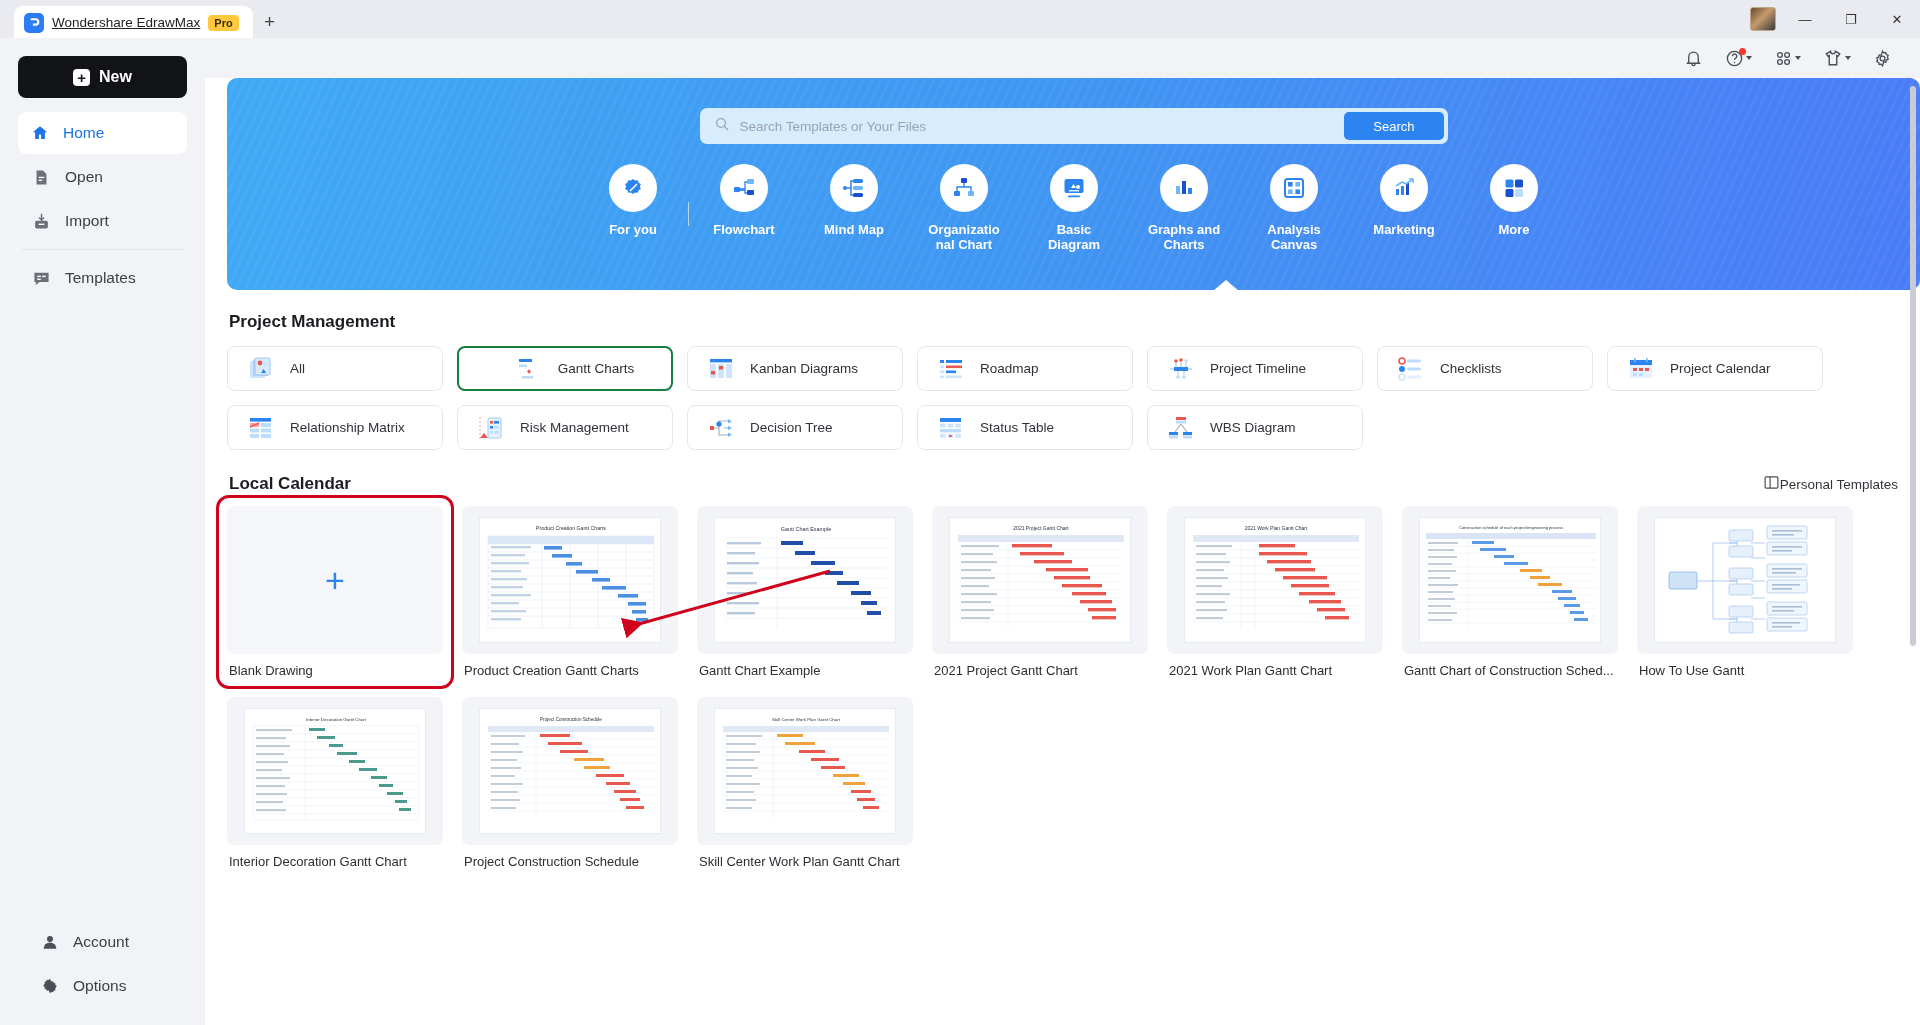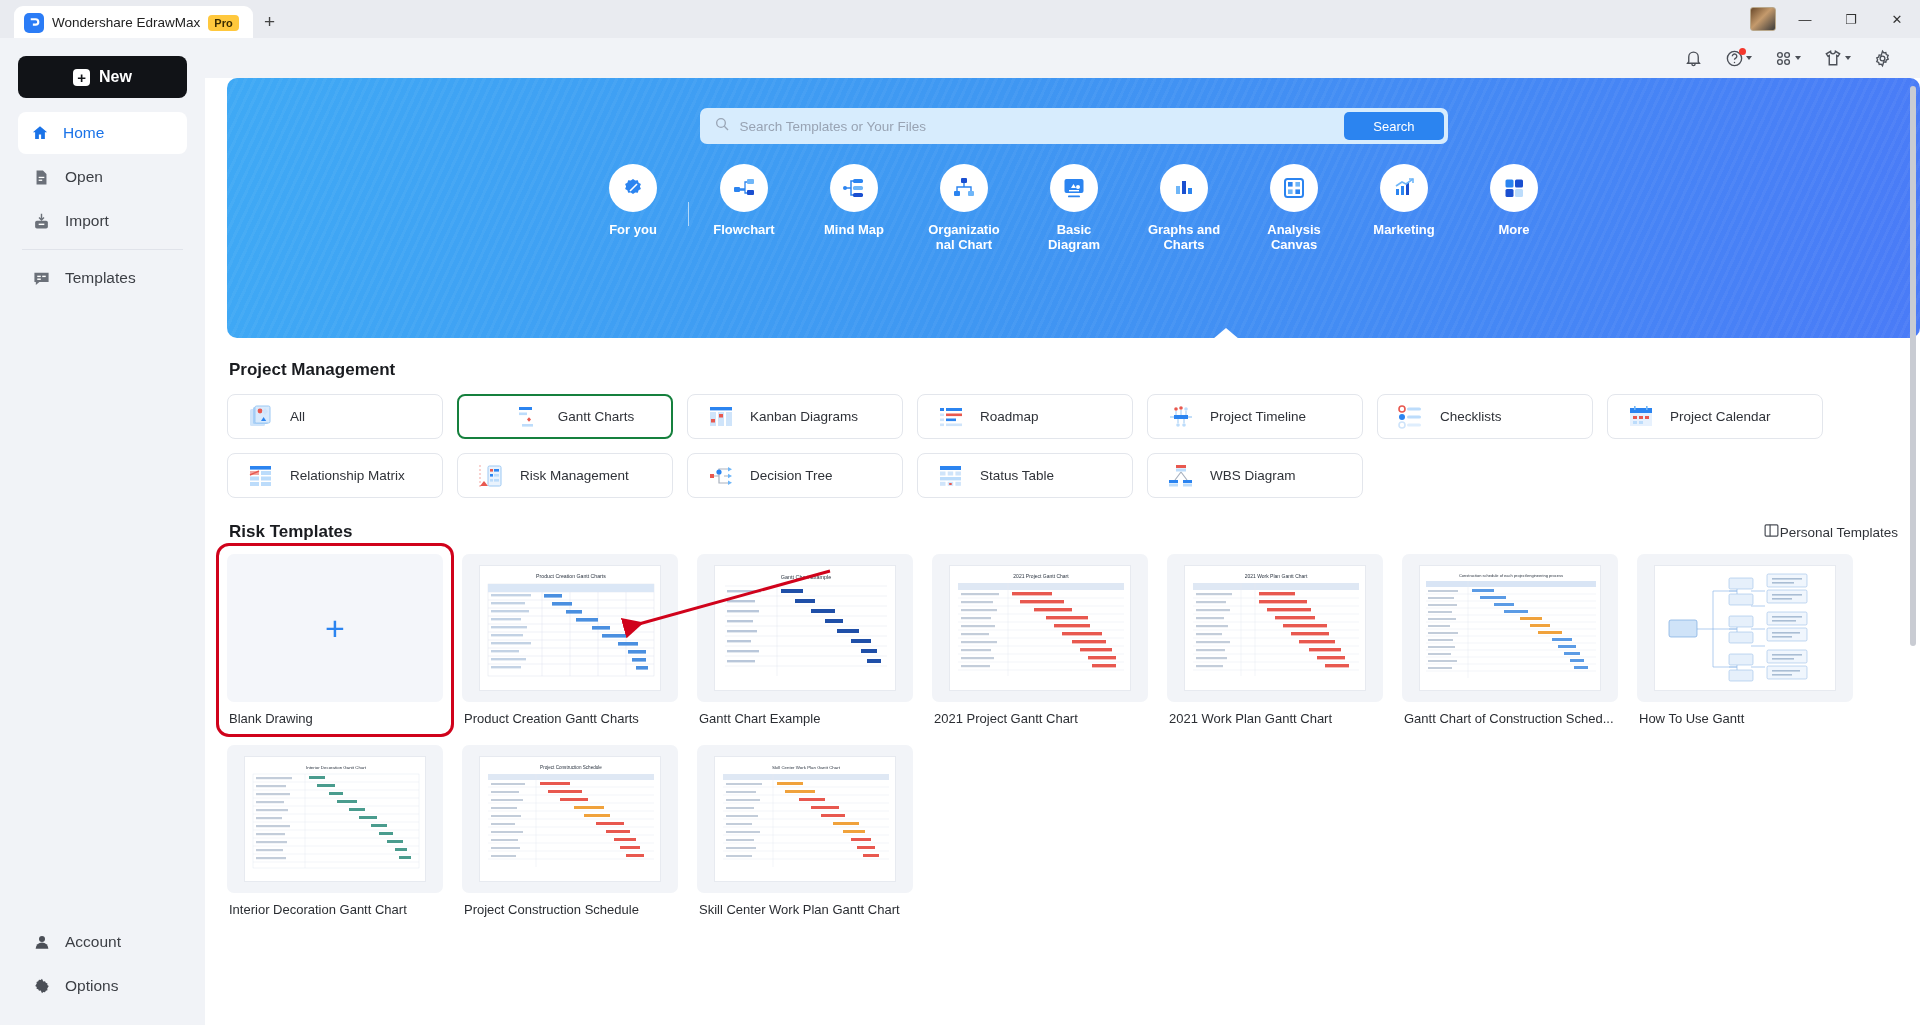--- a/index.html
+++ b/index.html
@@ -17,21 +17,21 @@
   .tab {
     margin-left: 14px; height: 33px; background: #ffffff;
     border-radius: 9px 9px 0 0; display: flex; align-items: center;
     padding: 0 14px 0 10px; gap: 8px; position: relative; top: 1px;
   }
   .tab-logo {
     width: 20px; height: 20px; border-radius: 5px;
     background: #2b7cf6; display: flex; align-items: center;
     justify-content: center; flex: 0 0 auto;
   }
-  .tab-title { font-size: 13.5px; color: #222; white-space: nowrap; }
+  .tab-title { font-size: 13.5px; color: #222; white-space: nowrap; text-decoration: underline; }
   .pro-badge {
     background: #ffc83d; color: #3b2c00; font-size: 11px; font-weight: bold;
     border-radius: 4px; padding: 1px 6px; line-height: 14px;
   }
   .newtab {
     width: 34px; height: 33px; display: flex; align-items: center;
     justify-content: center; color: #444; font-size: 19px;
   }
   .winctrls {
     position: absolute; right: 0; top: 0; height: 38px;
@@ -68,37 +68,37 @@
   }
   .nav { margin-top: 14px; }
   .nav-item {
     height: 42px; display: flex; align-items: center; gap: 14px;
     padding: 0 14px; border-radius: 8px; font-size: 15.5px; color: #3c3f45;
     margin-bottom: 2px;
   }
   .nav-item.active { background: #fff; color: #1a73e8; font-weight: 500; padding-left: 12px; }
   .nav-item .ic { width: 19px; height: 19px; display:flex; align-items:center; justify-content:center; }
   .nav-sep { height: 1px; background: #e0e3ea; margin: 7px 4px; }
-  .sidebar-bottom { position: absolute; bottom: 16px; left: 18px; right: 18px; }
+  .sidebar-bottom { position: absolute; bottom: 16px; left: 26px; right: 18px; }
 
   
   .main { flex: 1; display: flex; flex-direction: column; background: #fff; overflow: hidden; position: relative; }
   .topicons {
     height: 40px; display: flex; align-items: center; justify-content: flex-end;
     gap: 22px; padding-right: 28px; background: #f1f3f7;
   }
   .topicon { position: relative; display: flex; align-items: center; gap: 2px; color: #4b4f57; }
   .caret { width: 0; height: 0; border-left: 3.5px solid transparent; border-right: 3.5px solid transparent; border-top: 4px solid #4b4f57; }
   .reddot { position: absolute; top: -1px; right: 6px; width: 7px; height: 7px; border-radius: 50%; background: #f3372c; }
 
   .content { flex: 1; overflow: hidden; background: #fff; padding-left: 22px; }
 
   
   .banner {
-    height: 260px; border-radius: 10px;
+    height: 212px; border-radius: 10px;
     background: linear-gradient(100deg, #3fa9f5 0%, #3f97f2 45%, #4a7bf7 100%);
     position: relative; overflow: hidden;
   }
   .banner::after {
     content:""; position:absolute; inset:0;
     background: repeating-linear-gradient(115deg, rgba(255,255,255,.045) 0 3px, rgba(255,255,255,0) 3px 8px);
   }
   .searchwrap {
     position: absolute; top: 30px; left: 50%; transform: translateX(-50%);
     width: 748px; height: 36px; background: #d7ecfd; border-radius: 7px;
@@ -631,21 +631,21 @@
                 <rect x="1" y="20.5" width="9" height="3" fill="#bcdcfb"></rect>
                 <rect x="15" y="17" width="9" height="3" fill="#2b84f0"></rect>
                 <rect x="15" y="20.5" width="9" height="3" fill="#bcdcfb"></rect>
               </svg>
           </span>
           <span>WBS Diagram</span>
         </div>
       </div>
 
       <div class="lt-head">
-        <div class="sec-title" style="margin:0">Risk Templates</div>
+        <div class="sec-title" style="margin:0">Local Calendar</div>
         <div class="personal">
           <span>
             <svg width="17" height="17" viewBox="0 0 24 24" fill="none" stroke="#4b4f57" stroke-width="1.7">
                 <rect x="3" y="4" width="18" height="16" rx="1.5"></rect>
                 <path d="M10 4v16"></path>
               </svg>
           </span>
           <span>Personal Templates</span>
         </div>
       </div>

